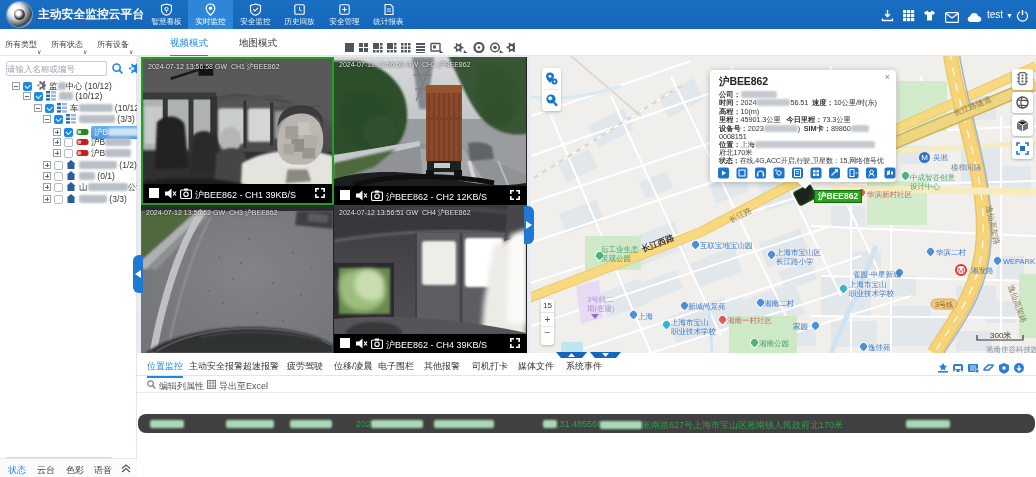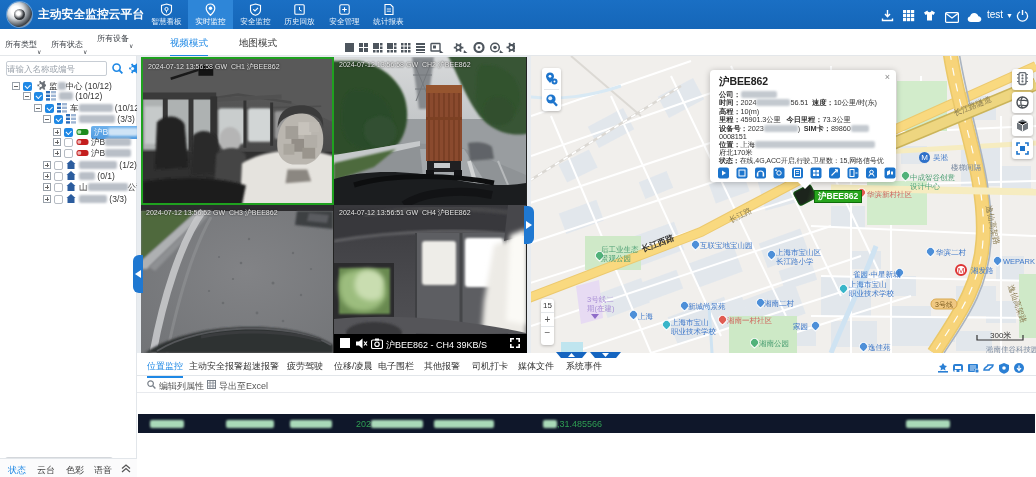--- a/index.html
+++ b/index.html
@@ -67,21 +67,21 @@
 .mlabel { position:absolute; font-size:7.5px; line-height:8.5px; color:#3e78c9; white-space:nowrap; z-index:6; }
 .poi { position:absolute; width:9px; height:9px; border-radius:50% 50% 50% 0; transform:rotate(-45deg); background:#4d8fd8; border:1px solid #fff; z-index:5; }
 
 #bottom { position:absolute; left:137px; top:353px; width:899px; height:124px; background:#fff; }
 #btabs { position:absolute; left:0; top:4px; width:899px; height:19px; border-bottom:1px solid #e2e6ea; font-size:9px; color:#333; white-space:nowrap; }
 #btabs span { position:absolute; top:3px; }
 #btabs .on { color:#1e88e5; border-bottom:2px solid #1e88e5; padding-bottom:3px; }
 #btool { position:absolute; left:0; top:23px; width:899px; height:17px; border-bottom:1px solid #e8eaee; font-size:9px; color:#555; }
 #bhead { position:absolute; left:0; top:40px; width:899px; height:20px; background:#fbfcfd; border-bottom:1px solid #eef0f3; font-size:9px; color:#666; }
 #bhead span { position:absolute; top:6px; }
-#brow { position:absolute; left:1px; top:61px; width:897px; height:19px; background:#0f172a; font-size:9px; color:#2f9e53; }
+#brow { position:absolute; left:1px; top:61px; width:897px; height:19px; background:#404040; font-size:9px; color:#2f9e53;border-radius:8px; }
 .gb { display:inline-block; height:8px; border-radius:2px; background:#a9d9b8; filter:blur(1.2px); vertical-align:-1px; }
 .handle { position:absolute; top:-1px; width:31px; height:6px; background:#1565c0; z-index:40; clip-path:polygon(0 0,100% 0,84% 100%,16% 100%); }
 .handle svg { position:absolute; left:12px; top:1px; }
 </style>
 </head>
 <body>
 <div id="stage">
 
   <div id="nav">
     <div id="logo"></div>
@@ -160,21 +160,21 @@
     <div class="nright" style="left:1016px;top:8px"><svg width="13" height="13" viewBox="0 0 13 13">
           <path d="M6.5 1 V6" stroke="#fff" stroke-width="1.4"></path>
           <path d="M4 2.8 C2.4 3.7 1.4 5.3 1.4 7.1 C1.4 9.9 3.7 12.1 6.5 12.1 C9.3 12.1 11.6 9.9 11.6 7.1 C11.6 5.3 10.6 3.7 9 2.8" fill="none" stroke="#fff" stroke-width="1.3"></path>
         </svg></div>
   </div>
 
   <div id="row2">
     <div class="filters">
       <span style="left:5px;top:10px">所有类型 <span style="font-size:6px;vertical-align:1px">∨</span></span>
       <span style="left:51px;top:10px">所有状态 <span style="font-size:6px;vertical-align:1px">∨</span></span>
-      <span style="left:97px;top:4px">所有设备 <span style="font-size:6px;vertical-align:1px">∨</span></span>
+      <span style="left:97px;top:10px">所有设备 <span style="font-size:6px;vertical-align:1px">∨</span></span>
     </div>
     <span class="tab1 on" style="left:170px">视频模式</span>
     <span class="tab1" style="left:239px">地图模式</span>
     <svg class="abs" style="left:345px;top:13px" width="170" height="11" viewBox="0 0 170 11">
       <g fill="#4e565e">
         <rect x="0" y="1" width="9" height="9"></rect>
         <g>
             <rect x="14" y="1" width="4" height="4"></rect>
             <rect x="19" y="1" width="4" height="4"></rect>
             <rect x="14" y="6" width="4" height="4"></rect>
@@ -364,20 +364,36 @@
           <rect x="157" y="64" width="13" height="13" fill="#c7c3bc"></rect>
           <rect x="150" y="81" width="13" height="13" fill="#938e87"></rect>
           <rect x="163" y="77" width="13" height="13" fill="#b2aea7"></rect>
           <rect x="142" y="86" width="11" height="11" fill="#aaa69e"></rect>
           <rect x="161" y="90" width="13" height="11" fill="#9a958d"></rect>
           <rect x="168" y="64" width="10" height="10" fill="#bdb9b2"></rect>
         <path d="M146 112 L166 112 L170 124 L144 126 Z" fill="#8b8781" filter="url(#b1)"></path>
         <path d="M0 124 C40 118 80 120 104 128 L100 148 H0 Z" fill="#1f1f1f" filter="url(#b1)"></path>
       </svg>
       <div class="vts">2024-07-12 13:56:58 GW&nbsp;&nbsp;CH1 沪BEE862</div>
+      <div class="vbar">
+        <span class="sq"></span>
+        <svg class="abs" style="left:22px;top:4px" width="12" height="11" viewBox="0 0 12 11">
+            <path d="M0 3.5 H3 L6.5 0.5 V10.5 L3 7.5 H0 Z" fill="#fff"></path>
+            <path d="M8 3.5 L11 7.5 M11 3.5 L8 7.5" stroke="#fff" stroke-width="1.2"></path>
+          </svg>
+        <svg class="abs" style="left:37px;top:4px" width="12" height="11" viewBox="0 0 12 11">
+            <rect x="0.5" y="2" width="11" height="8.5" rx="1.5" fill="none" stroke="#fff" stroke-width="1.2"></rect>
+            <rect x="4" y="0.5" width="4" height="2" fill="#fff"></rect>
+            <circle cx="6" cy="6.2" r="2.2" fill="none" stroke="#fff" stroke-width="1.2"></circle>
+          </svg>
+        <span class="vbtxt">沪BEE862 - CH1 39KB/S</span>
+        <svg class="fsic" viewBox="0 0 10 10">
+            <path d="M0 0 H4 V1.6 H1.6 V4 H0 Z M6 0 H10 V4 H8.4 V1.6 H6 Z M0 6 H1.6 V8.4 H4 V10 H0 Z M8.4 6 H10 V10 H6 V8.4 H8.4 Z" fill="#fff"></path>
+          </svg>
+      </div>
     </div>
 
     <div class="vcell" style="left:197px;top:1px">
       <svg width="192" height="148" viewBox="0 0 192 148" preserveAspectRatio="none">
         <defs>
           <linearGradient id="g2" x1="0" y1="0" x2="0" y2="1">
               <stop offset="0" stop-color="#d7d9da"></stop>
               <stop offset="1" stop-color="#c2c5c7"></stop>
             </linearGradient>
         </defs>
@@ -405,20 +421,36 @@
         <path d="M134 86 C144 84 154 86 158 90 L160 102 L136 104 Z" fill="#606467" filter="url(#b1)"></path>
         <path d="M0 98 L86 84 L86 89 L0 108 Z" fill="#c6c9cb"></path>
         <path d="M0 106 L62 92 L40 110 L0 124 Z" fill="#4e6a3e" filter="url(#b1)"></path>
         <path d="M148 148 L135 104" stroke="#d2d4d5" stroke-width="4"></path>
         <path d="M180 142 L164 104" stroke="#b6b9bb" stroke-width="2"></path>
         <path d="M0 148 V122 C34 112 76 114 112 121 C146 128 170 130 192 126 V148 Z" fill="#1b1d1f"></path>
         <path d="M20 128 C60 116 120 118 160 126" stroke="#0d0e0f" stroke-width="5" fill="none"></path>
         <path d="M70 148 C90 134 130 132 158 138" stroke="#121315" stroke-width="8" fill="none"></path>
       </svg>
       <div class="vts">2024-07-12 13:56:58 GW&nbsp;&nbsp;CH2 沪BEE862</div>
+      <div class="vbar">
+        <span class="sq"></span>
+        <svg class="abs" style="left:22px;top:4px" width="12" height="11" viewBox="0 0 12 11">
+            <path d="M0 3.5 H3 L6.5 0.5 V10.5 L3 7.5 H0 Z" fill="#fff"></path>
+            <path d="M8 3.5 L11 7.5 M11 3.5 L8 7.5" stroke="#fff" stroke-width="1.2"></path>
+          </svg>
+        <svg class="abs" style="left:37px;top:4px" width="12" height="11" viewBox="0 0 12 11">
+            <rect x="0.5" y="2" width="11" height="8.5" rx="1.5" fill="none" stroke="#fff" stroke-width="1.2"></rect>
+            <rect x="4" y="0.5" width="4" height="2" fill="#fff"></rect>
+            <circle cx="6" cy="6.2" r="2.2" fill="none" stroke="#fff" stroke-width="1.2"></circle>
+          </svg>
+        <span class="vbtxt">沪BEE862 - CH2 12KB/S</span>
+        <svg class="fsic" viewBox="0 0 10 10">
+            <path d="M0 0 H4 V1.6 H1.6 V4 H0 Z M6 0 H10 V4 H8.4 V1.6 H6 Z M0 6 H1.6 V8.4 H4 V10 H0 Z M8.4 6 H10 V10 H6 V8.4 H8.4 Z" fill="#fff"></path>
+          </svg>
+      </div>
     </div>
 
     <div class="vcell" style="left:4px;top:149px">
       <svg width="192" height="148" viewBox="0 0 192 148" preserveAspectRatio="none">
         <defs>
             <radialGradient id="g3" cx="0.55" cy="0.45" r="0.8">
               <stop offset="0" stop-color="#828386"></stop>
               <stop offset="1" stop-color="#717376"></stop>
             </radialGradient>
           </defs>
@@ -812,20 +844,21 @@
         </svg>
       <span style="position:absolute;left:82px;top:4px">导出至Excel</span>
     </div>
     <div id="brow">
       <span class="abs" style="left:12px;top:5px"><span class="gb" style="width:34px"></span></span>
       <span class="abs" style="left:88px;top:5px"><span class="gb" style="width:48px"></span></span>
       <span class="abs" style="left:152px;top:5px"><span class="gb" style="width:42px"></span></span>
       <span class="abs" style="left:218px;top:5px">202<span class="gb" style="width:52px"></span></span>
       <span class="abs" style="left:296px;top:5px"><span class="gb" style="width:60px"></span></span>
       <span class="abs" style="left:405px;top:5px"><span class="gb" style="width:14px"></span>,31.485566</span>
+      <span class="abs" style="left:462px;top:5px"><span class="gb" style="width:42px"></span>淞南路627号上海市宝山区淞南镇人民政府北170米</span>
       <span class="abs" style="left:768px;top:5px"><span class="gb" style="width:44px"></span></span>
     </div>
     <svg class="abs" style="left:800px;top:9px" width="92" height="12" viewBox="0 0 92 12">
       <g fill="#2a7fd4">
         <path d="M6 1 l1.5 2.5 2.5 0.5 -2 2 0.5 2.5 -2.5-1.2 -2.5 1.2 0.5-2.5 -2-2 2.5-0.5 z"></path>
           <rect x="1" y="9" width="10" height="1.6"></rect>
         <rect x="16" y="2" width="10" height="8" rx="2"></rect>
           <rect x="18" y="4" width="6" height="3" fill="#fff"></rect>
           <circle cx="18.5" cy="9" r="1.2" fill="#fff"></circle>
           <circle cx="23.5" cy="9" r="1.2" fill="#fff"></circle>

